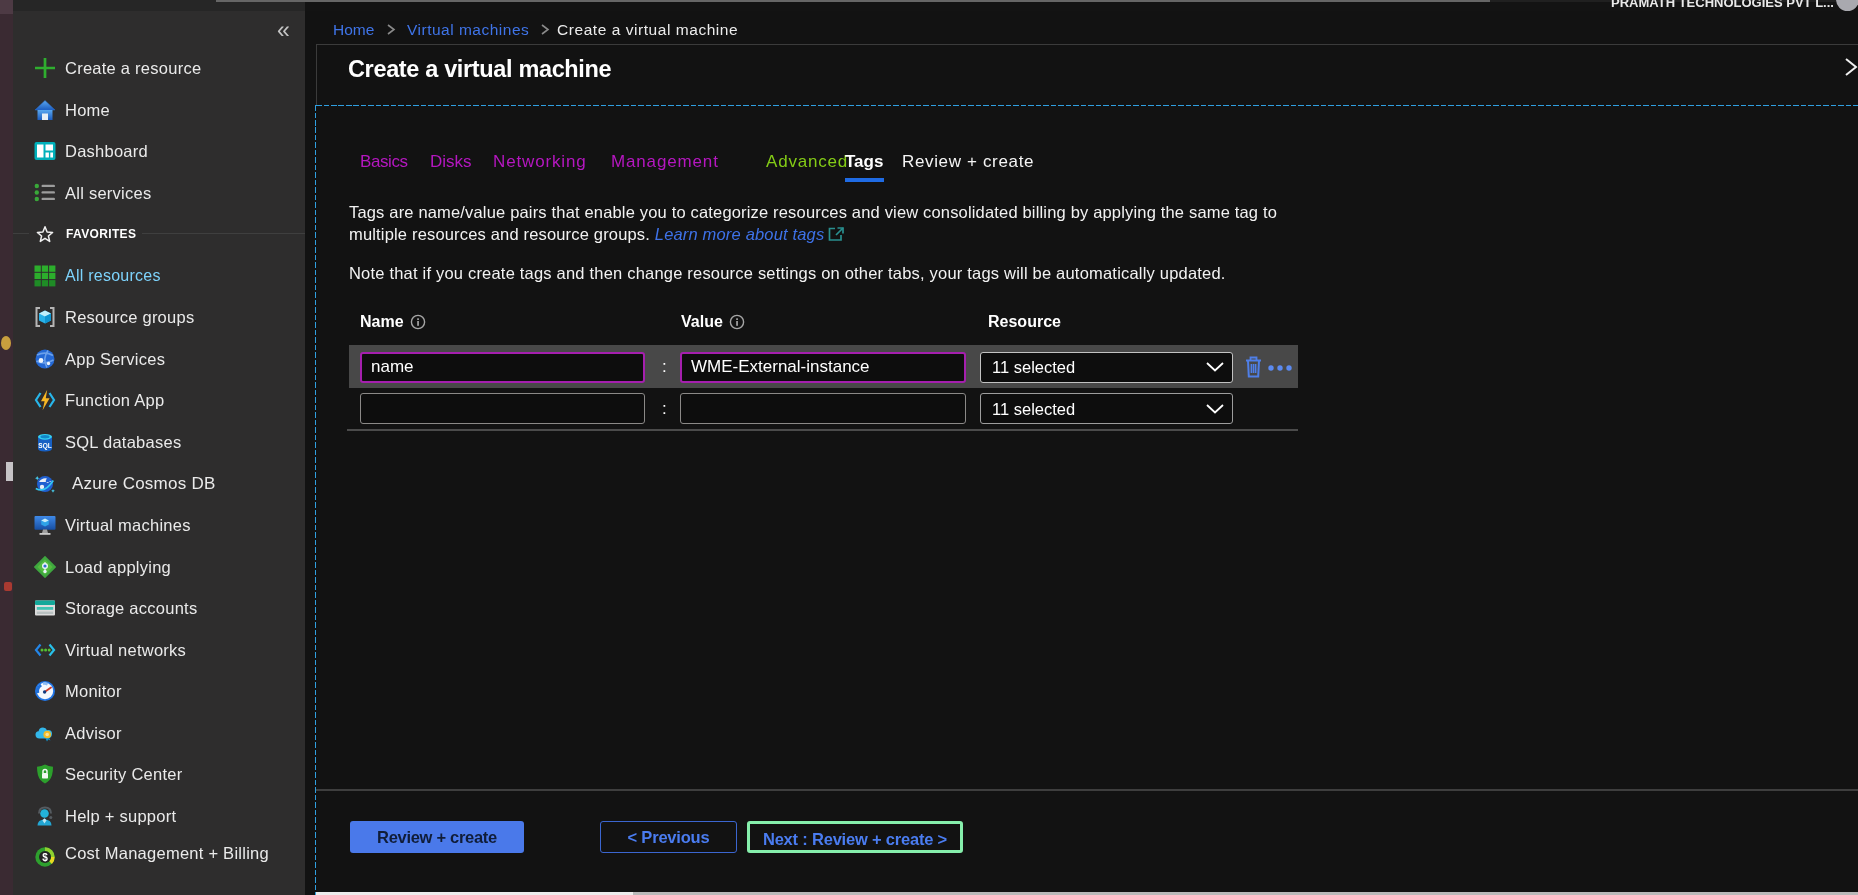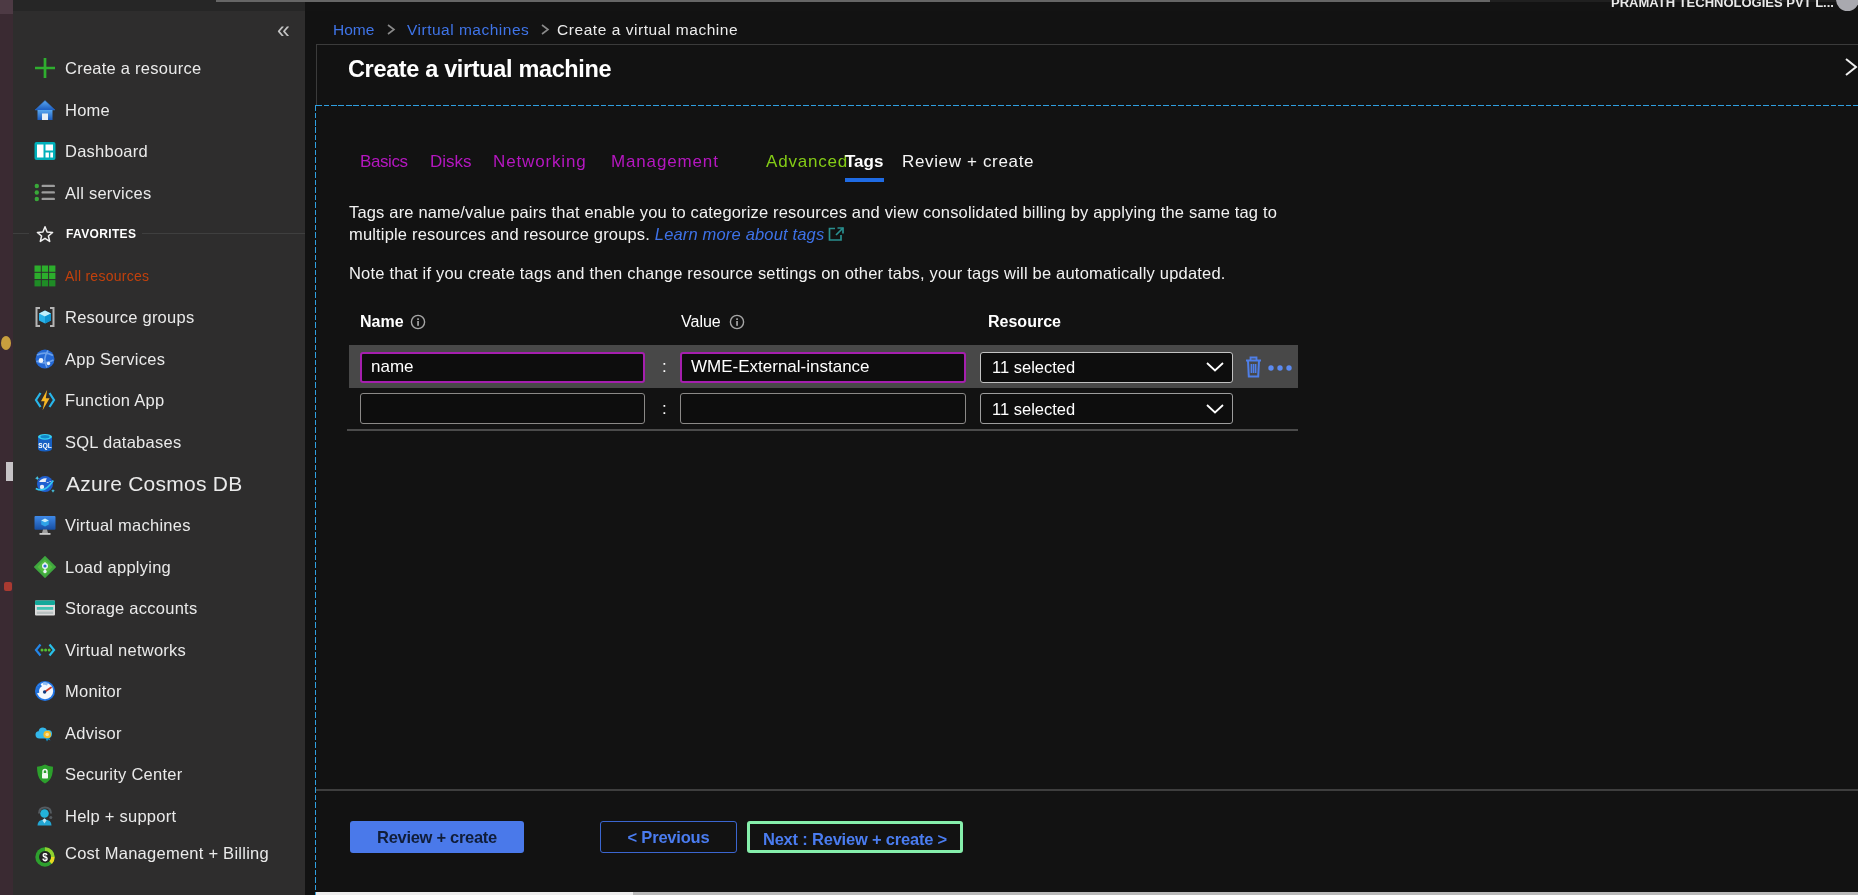--- a/index.html
+++ b/index.html
@@ -70,21 +70,21 @@
     <rect x="0.5" y="0.5" width="6.3" height="6.3" fill="#2cae2c"></rect>
     <rect x="7.8" y="0.5" width="6.3" height="6.3" fill="#2cae2c"></rect>
     <rect x="15.1" y="0.5" width="6.3" height="6.3" fill="#2cae2c"></rect>
     <rect x="0.5" y="7.8" width="6.3" height="6.3" fill="#2cae2c"></rect>
     <rect x="7.8" y="7.8" width="6.3" height="6.3" fill="#2cae2c"></rect>
     <rect x="15.1" y="7.8" width="6.3" height="6.3" fill="#2cae2c"></rect>
     <rect x="0.5" y="15.1" width="6.3" height="6.3" fill="#1f8c26"></rect>
     <rect x="7.8" y="15.1" width="6.3" height="6.3" fill="#1f8c26"></rect>
     <rect x="15.1" y="15.1" width="6.3" height="6.3" fill="#1f8c26"></rect>
   </svg>
-<div class="abs" style="left:65px;top:264.8px;font-size:14px;letter-spacing:0.25px;color:#c2410c;line-height:22px;white-space:nowrap;">All resources</div>
+<div class="abs" style="left:65px;top:264.8px;font-size:16px;letter-spacing:0.25px;color:#7dd3fc;line-height:22px;white-space:nowrap;">All resources</div>
 <svg class="abs" style="left:34px;top:306.3px;" width="22" height="22" viewBox="0 0 22 22">
     <path d="M6 2 L2.5 2 L2.5 20 L6 20" stroke="#b5b5b5" stroke-width="2" fill="none"></path>
     <path d="M16 2 L19.5 2 L19.5 20 L16 20" stroke="#b5b5b5" stroke-width="2" fill="none"></path>
     <path d="M11 4.5 L17 7.5 L17 14.5 L11 17.5 L5 14.5 L5 7.5 Z" fill="#29b2e8"></path>
     <path d="M11 4.5 L17 7.5 L11 10.5 L5 7.5 Z" fill="#bfeffa"></path>
     <path d="M11 10.5 L17 7.5 L17 14.5 L11 17.5 Z" fill="#0f95d0"></path>
   </svg>
 <div class="abs" style="left:65px;top:306.3px;font-size:16.5px;letter-spacing:0.25px;color:#eaeaea;line-height:22px;white-space:nowrap;">Resource groups</div>
 <svg class="abs" style="left:34px;top:347.8px;" width="22" height="22" viewBox="0 0 22 22">
     <circle cx="11" cy="11" r="9.5" fill="#2468d4"></circle>
@@ -110,21 +110,21 @@
 <div class="abs" style="left:65px;top:430.9px;font-size:16.5px;letter-spacing:0.25px;color:#eaeaea;line-height:22px;white-space:nowrap;">SQL databases</div>
 <svg class="abs" style="left:34px;top:472.5px;" width="22" height="22" viewBox="0 0 22 22">
     <circle cx="11" cy="11" r="8" fill="#1f5fd0"></circle>
     <path d="M5 9 Q8 4.5 13 5.5 Q10 9 14 10 Q16 7 17.5 9" fill="#e9eef6" stroke="none"></path>
     <circle cx="8" cy="14" r="2.2" fill="#e9eef6"></circle>
     <path d="M2 14.5 Q1 17 3.5 17.5 M19 6.5 Q21.5 6 20.5 3.8" stroke="none" fill="none"></path>
     <path d="M1.8 15.5 Q11 20.5 19.3 7.5" stroke="#35c8f0" stroke-width="1.6" fill="none"></path>
     <path d="M3.2 3 l0.65 1.55 L5.4 5.2 l-1.55 0.65 L3.2 7.4 l-0.65-1.55 L1 5.2 l1.55-0.65 Z" fill="#49d2f2"></path>
     <path d="M19 16 l0.55 1.3 L20.85 17.85 l-1.3 0.55 L19 19.7 l-0.55-1.3 L17.15 17.85 l1.3-0.55 Z" fill="#49d2f2"></path>
   </svg>
-<div class="abs" style="left:66px;top:472.5px;font-size:21px;letter-spacing:0.25px;color:#eaeaea;line-height:22px;white-space:nowrap;">Azure Cosmos DB</div>
+<div class="abs" style="left:72px;top:472.5px;font-size:17px;letter-spacing:0.25px;color:#eaeaea;line-height:22px;white-space:nowrap;">Azure Cosmos DB</div>
 <svg class="abs" style="left:34px;top:514.0px;" width="22" height="22" viewBox="0 0 22 22">
     <defs>
       <linearGradient id="gv" x1="0" y1="0" x2="0" y2="1">
         <stop offset="0" stop-color="#3f8ae8"></stop>
         <stop offset="1" stop-color="#174ea2"></stop>
       </linearGradient>
     </defs>
     <rect x="0.5" y="2" width="21" height="13.8" rx="1" fill="url(#gv)"></rect>
     <path d="M11 4.5 L14.8 6.4 L14.8 10.6 L11 12.5 L7.2 10.6 L7.2 6.4 Z" fill="#2ea3e8"></path>
     <path d="M11 4.5 L14.8 6.4 L11 8.3 L7.2 6.4 Z" fill="#c8ecfa"></path>
@@ -227,21 +227,21 @@
 <div class="abs" style="left:349px;top:201px;font-size:16.5px;letter-spacing:0.17px;line-height:22px;color:#f2f2f2;white-space:nowrap;">Tags are name/value pairs that enable you to categorize resources and view consolidated billing by applying the same tag to</div>
 <div class="abs" style="left:349px;top:223px;font-size:16.5px;letter-spacing:0.17px;line-height:22px;color:#f2f2f2;white-space:nowrap;">multiple resources and resource groups. <span style="color:#3e72e8;font-style:italic;">Learn more about tags</span></div>
 <svg class="abs" style="left:828px;top:226px;" width="17" height="16" viewBox="0 0 17 16">
     <path d="M13 9 L13 14 L1.5 14 L1.5 2.5 L7 2.5" stroke="#2a8f8f" stroke-width="1.7" fill="none"></path>
     <path d="M9.5 2 L15 2 L15 7.5" stroke="#2a8f8f" stroke-width="1.7" fill="none"></path>
     <path d="M15 2 L8 9" stroke="#2a8f8f" stroke-width="1.7" fill="none"></path>
   </svg>
 <div class="abs" style="left:349px;top:262px;font-size:16.5px;letter-spacing:0.2px;line-height:22px;color:#f2f2f2;white-space:nowrap;">Note that if you create tags and then change resource settings on other tabs, your tags will be automatically updated.</div>
 
 <div class="abs" style="left:360px;top:313px;font-size:16px;font-weight:bold;color:#ffffff;">Name</div>
-<div class="abs" style="left:681px;top:313px;font-size:16px;font-weight:normal;color:#ffffff;">Value</div>
+<div class="abs" style="left:681px;top:313px;font-size:16px;font-weight:bold;color:#ffffff;">Value</div>
 <div class="abs" style="left:988px;top:313px;font-size:16px;font-weight:bold;color:#ffffff;">Resource</div>
 <svg class="abs" style="left:410px;top:314px;" width="16" height="16">
     <circle cx="8" cy="8" r="6.6" stroke="#a6a6a6" stroke-width="1.4" fill="none"></circle>
     <rect x="7.2" y="4.3" width="1.7" height="1.7" fill="#a6a6a6"></rect>
     <rect x="7.2" y="7" width="1.7" height="4.8" fill="#a6a6a6"></rect>
   </svg>
 <svg class="abs" style="left:729px;top:314px;" width="16" height="16">
     <circle cx="8" cy="8" r="6.6" stroke="#a6a6a6" stroke-width="1.4" fill="none"></circle>
     <rect x="7.2" y="4.3" width="1.7" height="1.7" fill="#a6a6a6"></rect>
     <rect x="7.2" y="7" width="1.7" height="4.8" fill="#a6a6a6"></rect>

